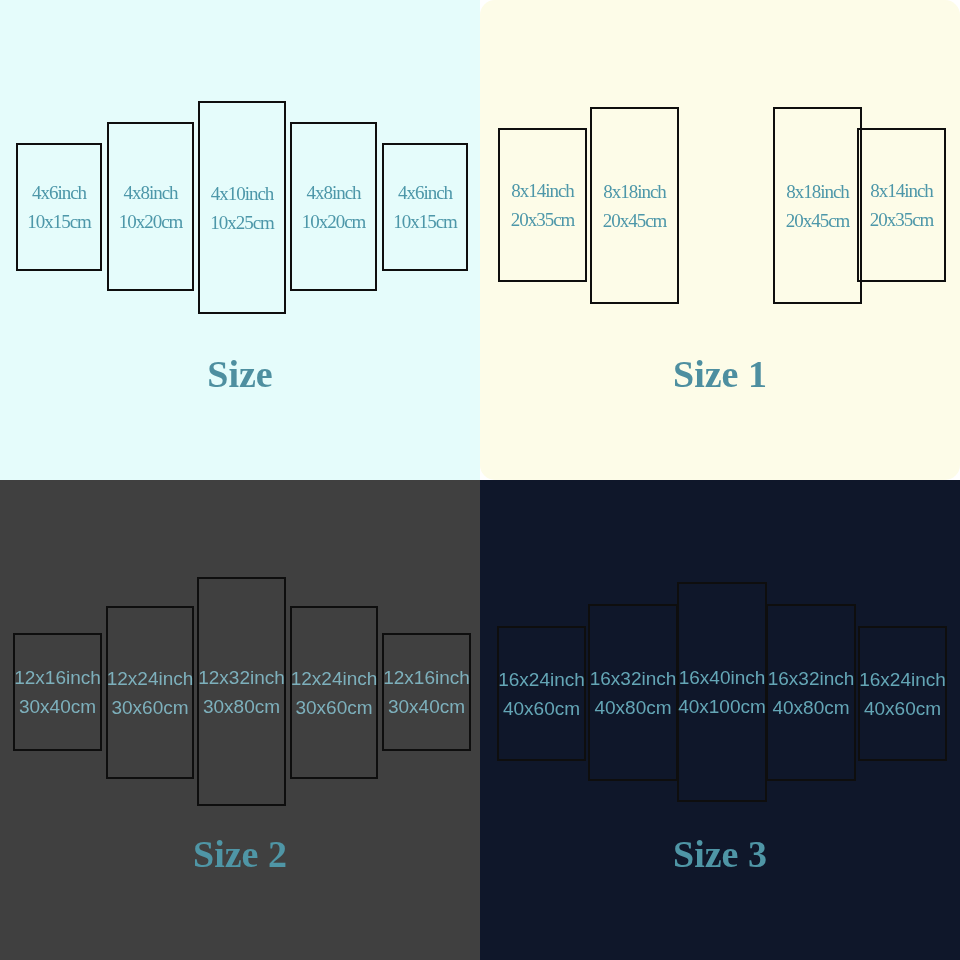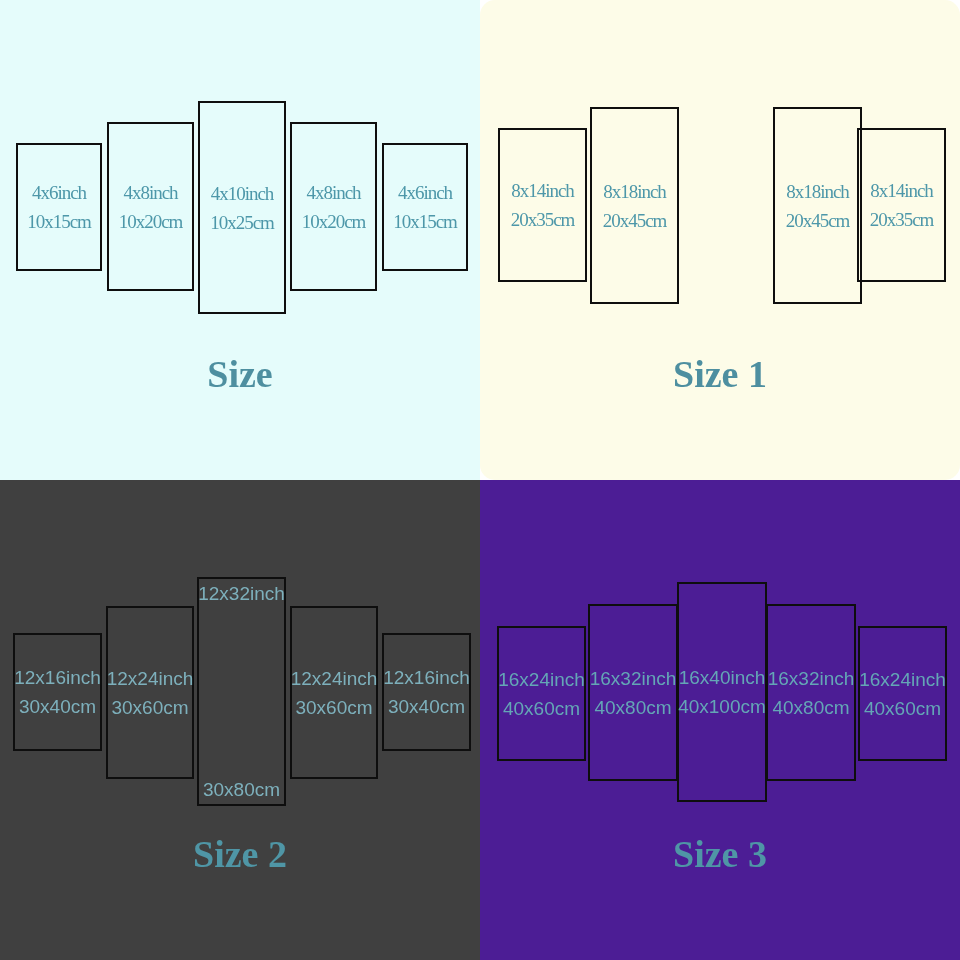--- a/index.html
+++ b/index.html
@@ -111,37 +111,37 @@
   <section class="quad sans" style="background: #404040;">
     <div class="panels">
         <div class="panel" style="left: 13px; top: 153px; width: 85px; height: 114px;">
           <div class="line" style="color: rgb(125, 176, 188);">12x16inch</div>
           <div class="line" style="color: rgb(125, 176, 188);">30x40cm</div>
         </div>
         <div class="panel" style="left: 106px; top: 126px; width: 84px; height: 169px;">
           <div class="line" style="color: rgb(125, 176, 188);">12x24inch</div>
           <div class="line" style="color: rgb(125, 176, 188);">30x60cm</div>
         </div>
-        <div class="panel" style="left: 197px; top: 97px; width: 85px; height: 225px; justify-content: space-between;">
+        <div class="panel" style="left: 197px; top: 97px; width: 85px; height: 225px;">
           <div class="line" style="color: rgb(125, 176, 188);">12x32inch</div>
           <div class="line" style="color: rgb(125, 176, 188);">30x80cm</div>
         </div>
         <div class="panel" style="left: 290px; top: 126px; width: 84px; height: 169px;">
           <div class="line" style="color: rgb(125, 176, 188);">12x24inch</div>
           <div class="line" style="color: rgb(125, 176, 188);">30x60cm</div>
         </div>
         <div class="panel" style="left: 382px; top: 153px; width: 85px; height: 114px;">
           <div class="line" style="color: rgb(125, 176, 188);">12x16inch</div>
           <div class="line" style="color: rgb(125, 176, 188);">30x40cm</div>
         </div>
       </div>
     <h2 class="quad-title" style="color: rgb(79, 150, 166);">Size 2</h2>
   </section>
 
-  <section class="quad sans" style="background: #4c1d95;">
+  <section class="quad sans" style="background: #0f172a;">
     <div class="panels">
         <div class="panel" style="left: 17px; top: 146px; width: 85px; height: 131px;">
           <div class="line" style="color: rgb(100, 166, 182);">16x24inch</div>
           <div class="line" style="color: rgb(100, 166, 182);">40x60cm</div>
         </div>
         <div class="panel" style="left: 108px; top: 124px; width: 86px; height: 173px;">
           <div class="line" style="color: rgb(100, 166, 182);">16x32inch</div>
           <div class="line" style="color: rgb(100, 166, 182);">40x80cm</div>
         </div>
         <div class="panel" style="left: 197px; top: 102px; width: 86px; height: 216px;">

